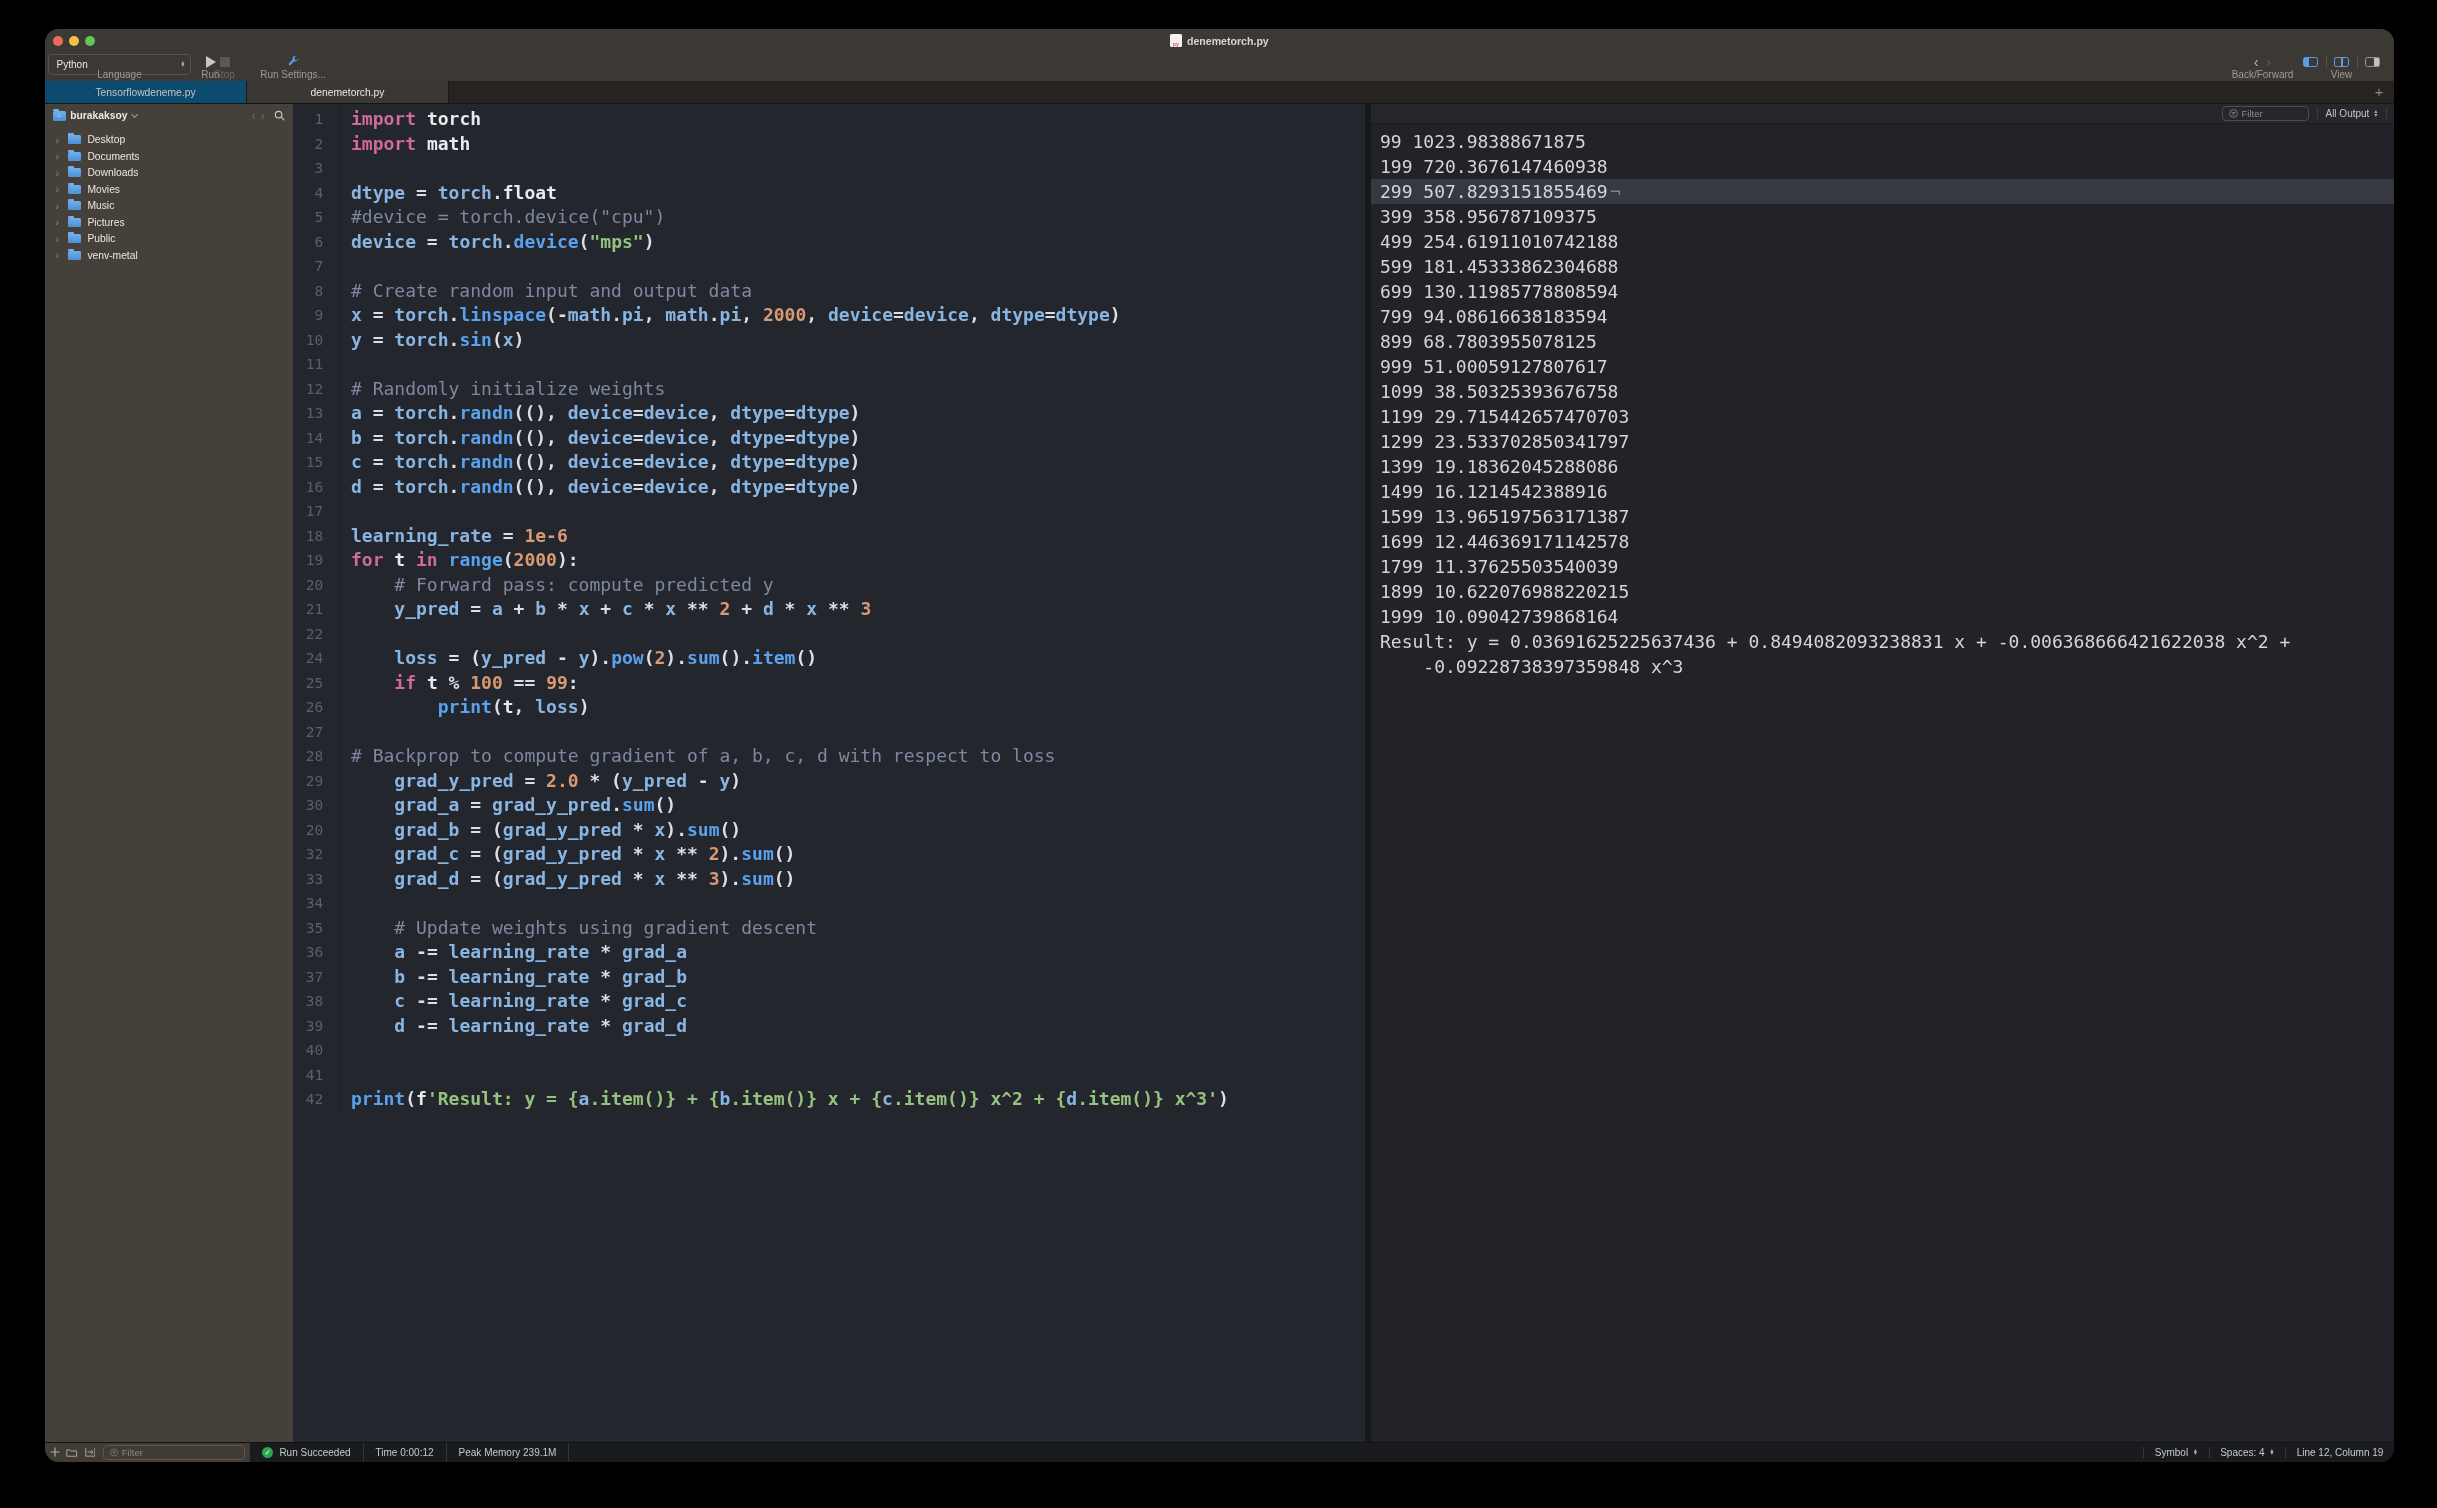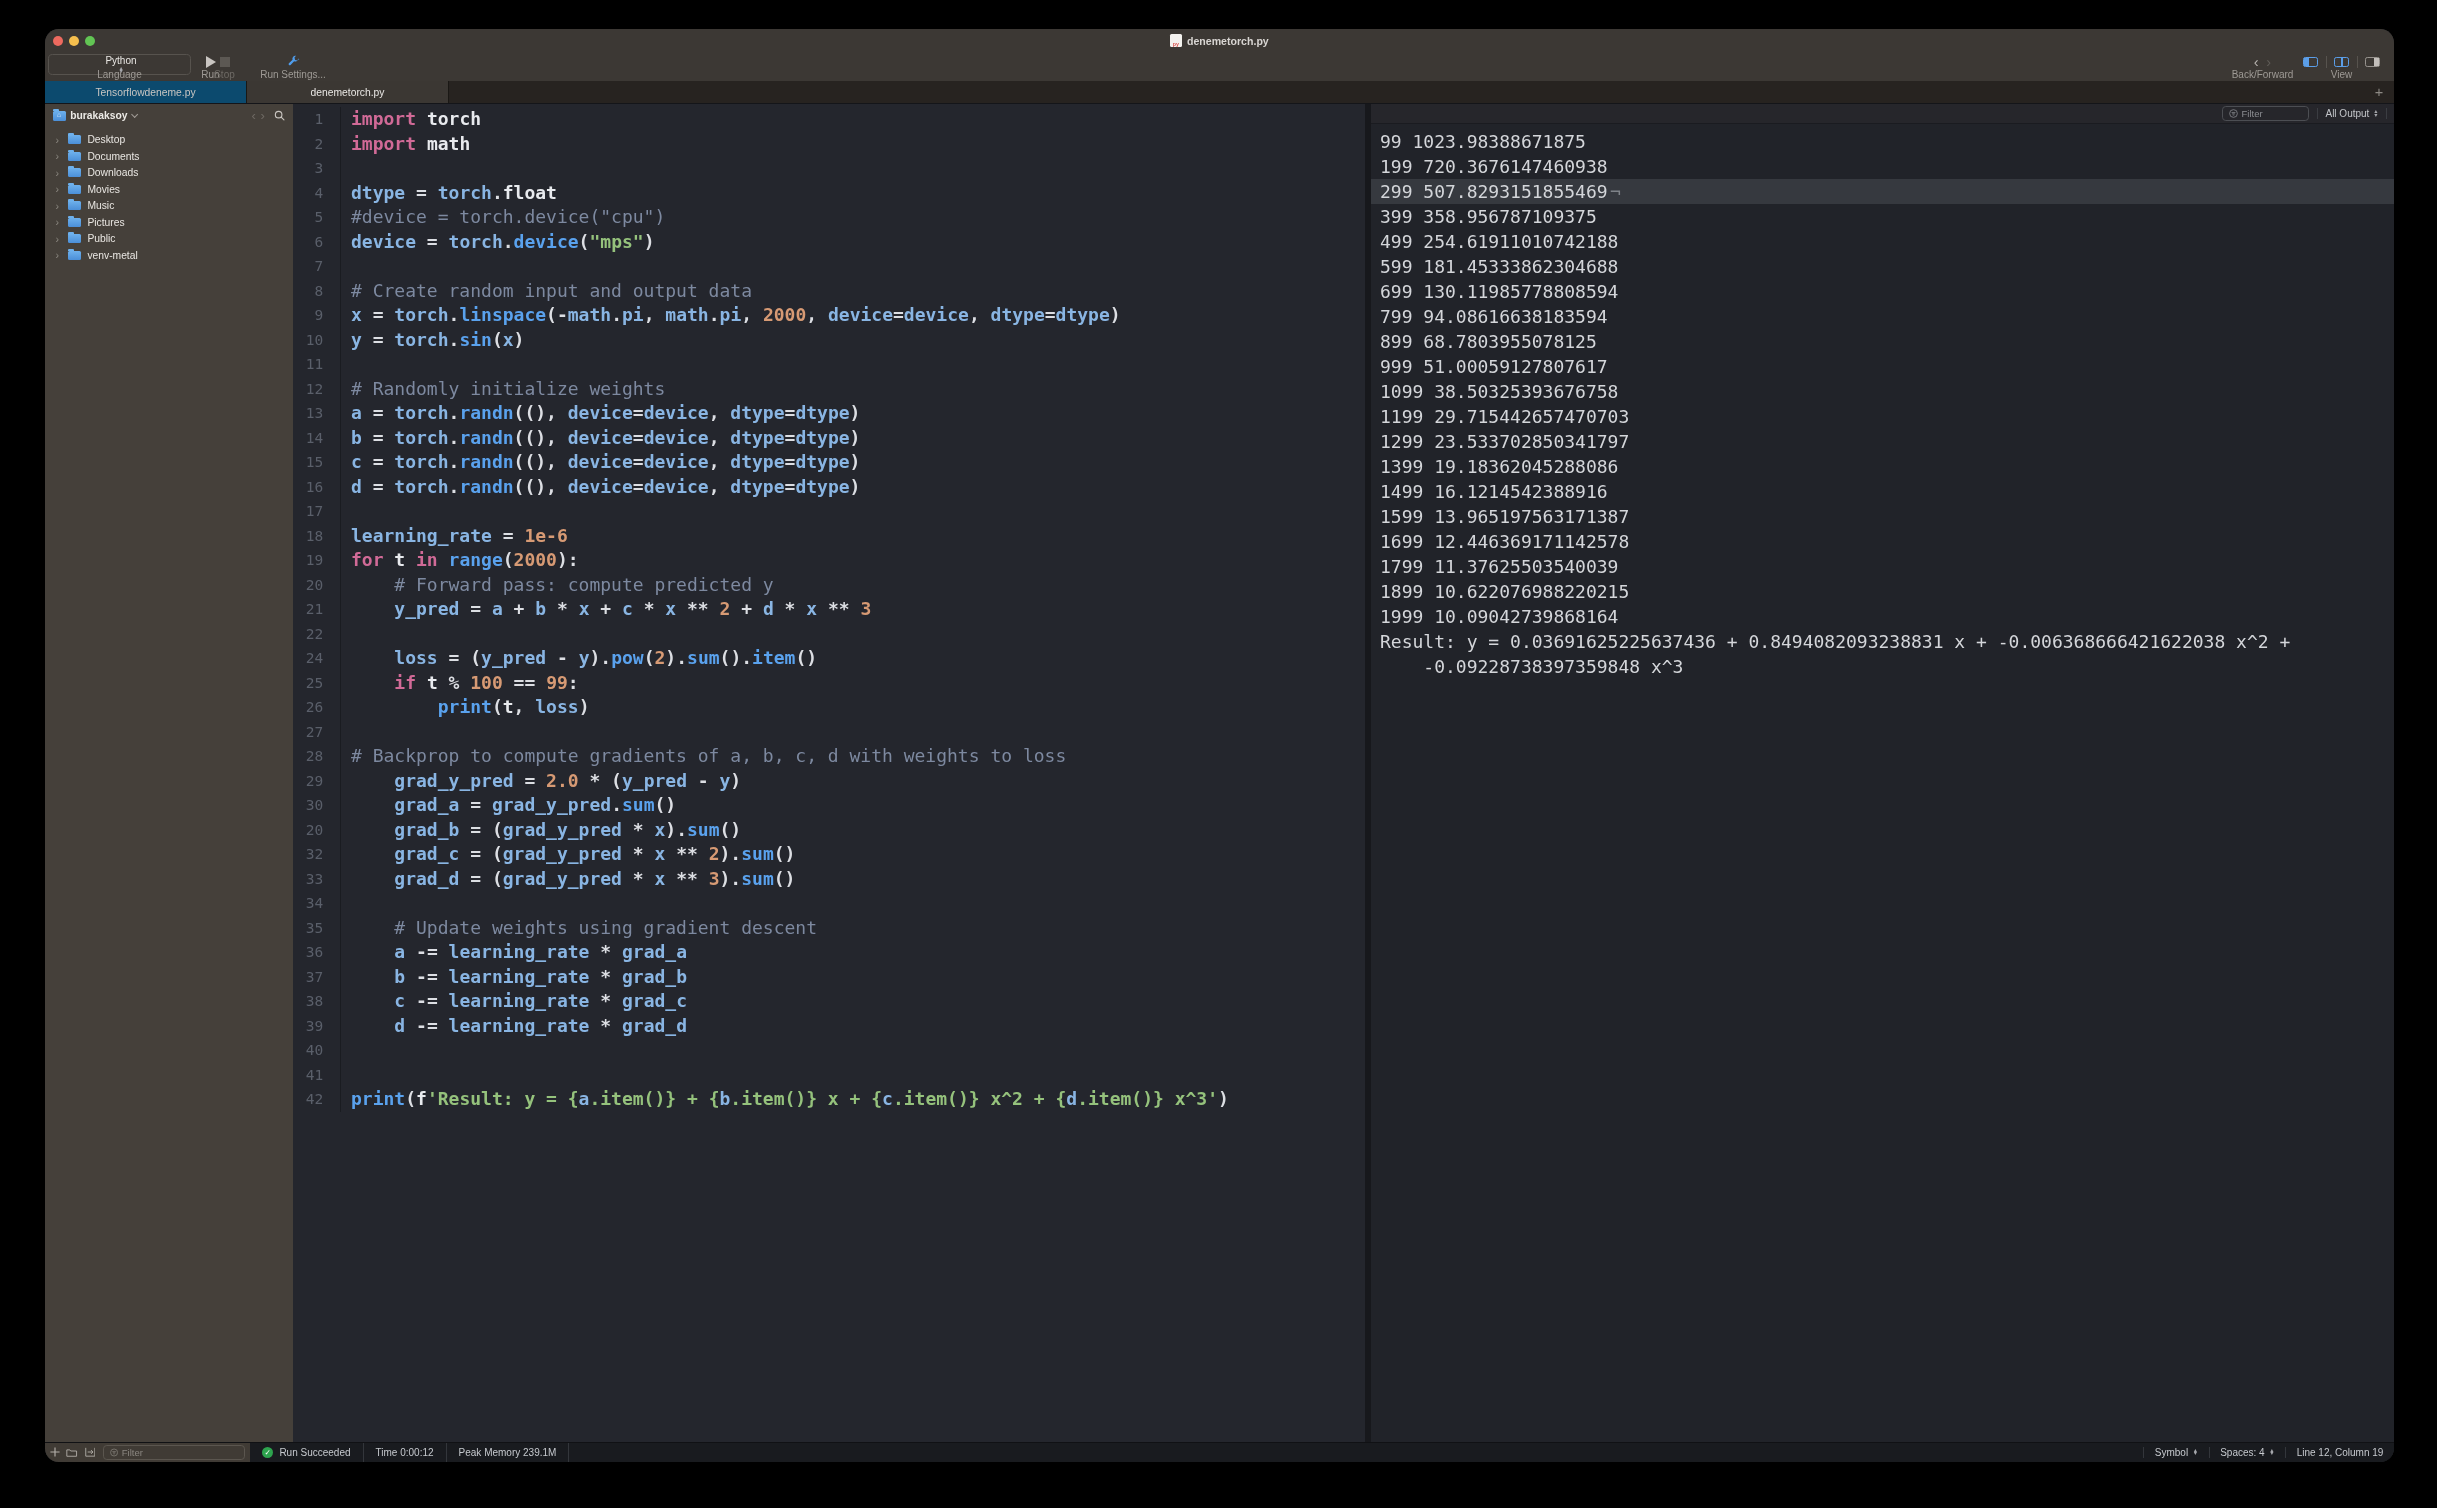--- a/index.html
+++ b/index.html
@@ -22,21 +22,21 @@
   .doc-icon span{ font-size:5.3px; font-weight:bold; color:#d9534f; line-height:6.8px; }
   .win-title { font-size:10.6px; font-weight:bold; color:#d8d5d2; }
 
   
   .toolbar { height:29px; background:#3c3834; position:relative; flex:none; }
   .tb-label { position:absolute; bottom:1.5px; left:0; right:0; text-align:center;
               font-size:10px; color:#9e9a95; white-space:nowrap; }
   .tb-label.dim { color:#6e6a65; }
   .lang-block { position:absolute; left:3px; top:0; width:143px; height:29px; }
   .dropdown { position:absolute; top:1.5px; left:0; width:143px; height:21px; border:0.8px solid #57534e;
-              border-radius:4.6px; display:flex; align-items:center; padding:0 4.6px 0 7.6px;flex-direction:column; }
+              border-radius:4.6px; display:flex; align-items:center; padding:0 4.6px 0 7.6px; }
   .dropdown .val { flex:1; font-size:10px; color:#e9e7e4; }
   .updn { display:inline-flex; flex-direction:column; align-items:center; color:#a5a7ac; }
   .updn span { font-size:5.3px; line-height:3.5px; }
   .tb-item { position:absolute; top:0; height:29px; }
   .run-block { left:149px; width:33px; }
   .stop-block { left:166px; width:27px; }
   .settings-block { left:210px; width:76px; }
   .icon-row { position:absolute; top:2.3px; left:0; right:0; height:15px; display:flex;
               align-items:center; justify-content:center; gap:7.6px; }
   .play-tri { width:0; height:0; border-left:10.6px solid #c9c5c1; border-top:6px solid transparent;
@@ -309,21 +309,21 @@
           <div class="code-line"><span class="ln">17</span><span class="code"></span></div>
           <div class="code-line"><span class="ln">18</span><span class="code"><span class="t-id">learning_rate</span><span class="t-op"> = </span><span class="t-nm">1e-6</span></span></div>
           <div class="code-line"><span class="ln">19</span><span class="code"><span class="t-kw">for</span><span class="t-tx"> t </span><span class="t-kw">in</span><span class="t-tx"> </span><span class="t-fn">range</span><span class="t-op">(</span><span class="t-nm">2000</span><span class="t-op">):</span></span></div>
           <div class="code-line"><span class="ln">20</span><span class="code"><span class="t-cm">    # Forward pass: compute predicted y</span></span></div>
           <div class="code-line"><span class="ln">21</span><span class="code"><span class="t-tx">    </span><span class="t-id">y_pred</span><span class="t-op"> = </span><span class="t-id">a</span><span class="t-op"> + </span><span class="t-id">b</span><span class="t-op"> * </span><span class="t-id">x</span><span class="t-op"> + </span><span class="t-id">c</span><span class="t-op"> * </span><span class="t-id">x</span><span class="t-op"> ** </span><span class="t-nm">2</span><span class="t-op"> + </span><span class="t-id">d</span><span class="t-op"> * </span><span class="t-id">x</span><span class="t-op"> ** </span><span class="t-nm">3</span></span></div>
           <div class="code-line"><span class="ln">22</span><span class="code"></span></div>
           <div class="code-line"><span class="ln">24</span><span class="code"><span class="t-tx">    </span><span class="t-id">loss</span><span class="t-op"> = (</span><span class="t-id">y_pred</span><span class="t-op"> - </span><span class="t-id">y</span><span class="t-op">).</span><span class="t-fn">pow</span><span class="t-op">(</span><span class="t-nm">2</span><span class="t-op">).</span><span class="t-fn">sum</span><span class="t-op">().</span><span class="t-fn">item</span><span class="t-op">()</span></span></div>
           <div class="code-line"><span class="ln">25</span><span class="code"><span class="t-tx">    </span><span class="t-kw">if</span><span class="t-tx"> t </span><span class="t-op">% </span><span class="t-nm">100</span><span class="t-op"> == </span><span class="t-nm">99</span><span class="t-op">:</span></span></div>
           <div class="code-line"><span class="ln">26</span><span class="code"><span class="t-tx">        </span><span class="t-fn">print</span><span class="t-op">(</span><span class="t-tx">t</span><span class="t-op">, </span><span class="t-id">loss</span><span class="t-op">)</span></span></div>
           <div class="code-line"><span class="ln">27</span><span class="code"></span></div>
-          <div class="code-line"><span class="ln">28</span><span class="code"><span class="t-cm"># Backprop to compute gradients of a, b, c, d with weights to loss</span></span></div>
+          <div class="code-line"><span class="ln">28</span><span class="code"><span class="t-cm"># Backprop to compute gradient of a, b, c, d with respect to loss</span></span></div>
           <div class="code-line"><span class="ln">29</span><span class="code"><span class="t-tx">    </span><span class="t-id">grad_y_pred</span><span class="t-op"> = </span><span class="t-nm">2.0</span><span class="t-op"> * (</span><span class="t-id">y_pred</span><span class="t-op"> - </span><span class="t-id">y</span><span class="t-op">)</span></span></div>
           <div class="code-line"><span class="ln">30</span><span class="code"><span class="t-tx">    </span><span class="t-id">grad_a</span><span class="t-op"> = </span><span class="t-id">grad_y_pred</span><span class="t-op">.</span><span class="t-fn">sum</span><span class="t-op">()</span></span></div>
           <div class="code-line"><span class="ln">20</span><span class="code"><span class="t-tx">    </span><span class="t-id">grad_b</span><span class="t-op"> = (</span><span class="t-id">grad_y_pred</span><span class="t-op"> * </span><span class="t-id">x</span><span class="t-op">).</span><span class="t-fn">sum</span><span class="t-op">()</span></span></div>
           <div class="code-line"><span class="ln">32</span><span class="code"><span class="t-tx">    </span><span class="t-id">grad_c</span><span class="t-op"> = (</span><span class="t-id">grad_y_pred</span><span class="t-op"> * </span><span class="t-id">x</span><span class="t-op"> ** </span><span class="t-nm">2</span><span class="t-op">).</span><span class="t-fn">sum</span><span class="t-op">()</span></span></div>
           <div class="code-line"><span class="ln">33</span><span class="code"><span class="t-tx">    </span><span class="t-id">grad_d</span><span class="t-op"> = (</span><span class="t-id">grad_y_pred</span><span class="t-op"> * </span><span class="t-id">x</span><span class="t-op"> ** </span><span class="t-nm">3</span><span class="t-op">).</span><span class="t-fn">sum</span><span class="t-op">()</span></span></div>
           <div class="code-line"><span class="ln">34</span><span class="code"></span></div>
           <div class="code-line"><span class="ln">35</span><span class="code"><span class="t-cm">    # Update weights using gradient descent</span></span></div>
           <div class="code-line"><span class="ln">36</span><span class="code"><span class="t-tx">    </span><span class="t-id">a</span><span class="t-op"> -= </span><span class="t-id">learning_rate</span><span class="t-op"> * </span><span class="t-id">grad_a</span></span></div>
           <div class="code-line"><span class="ln">37</span><span class="code"><span class="t-tx">    </span><span class="t-id">b</span><span class="t-op"> -= </span><span class="t-id">learning_rate</span><span class="t-op"> * </span><span class="t-id">grad_b</span></span></div>
           <div class="code-line"><span class="ln">38</span><span class="code"><span class="t-tx">    </span><span class="t-id">c</span><span class="t-op"> -= </span><span class="t-id">learning_rate</span><span class="t-op"> * </span><span class="t-id">grad_c</span></span></div>

